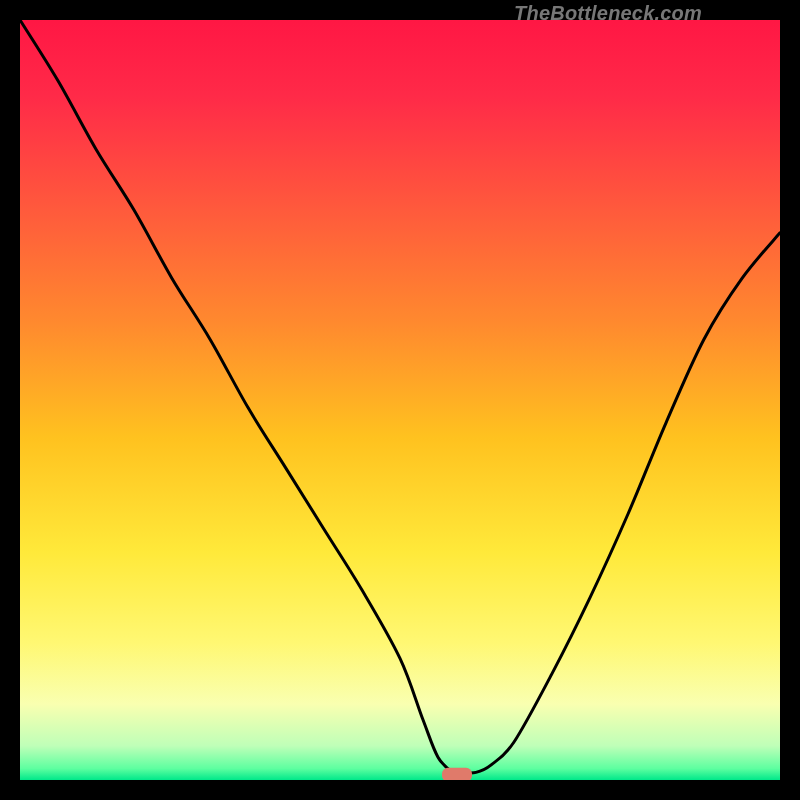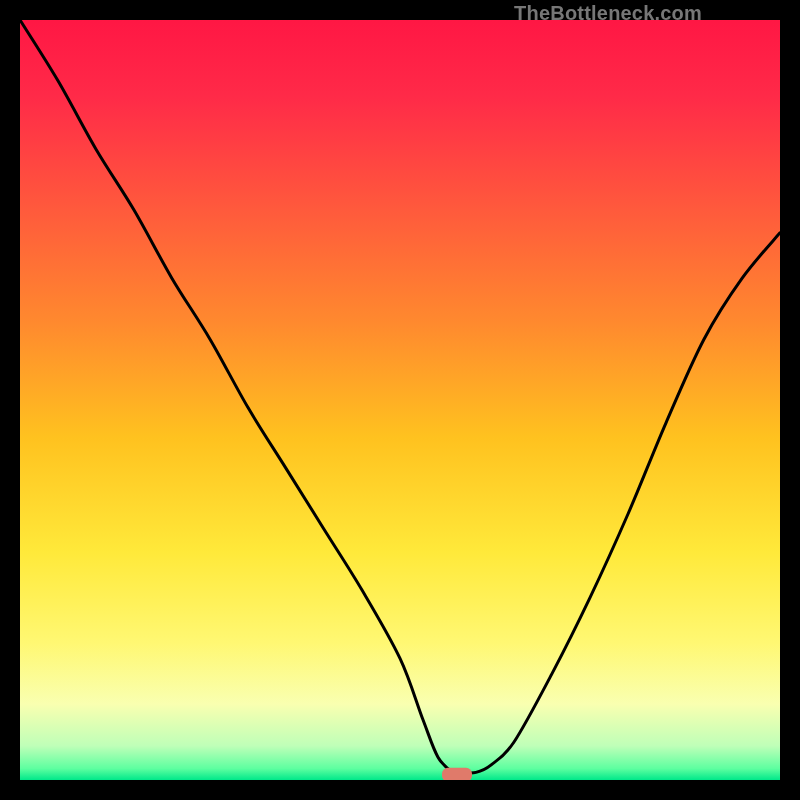--- a/index.html
+++ b/index.html
@@ -8,20 +8,21 @@
     width: 800px;
     height: 800px;
     background: #000;
     overflow: hidden;
   }
   .frame {
     position: relative;
     width: 724px;
     height: 800px;
     background: #000;
+    font-style: italic;
   }
   .plot-area {
     position: absolute;
     left: 20px;
     top: 20px;
     width: 760px;
     height: 760px;
     overflow: hidden;
   }
   .watermark {

